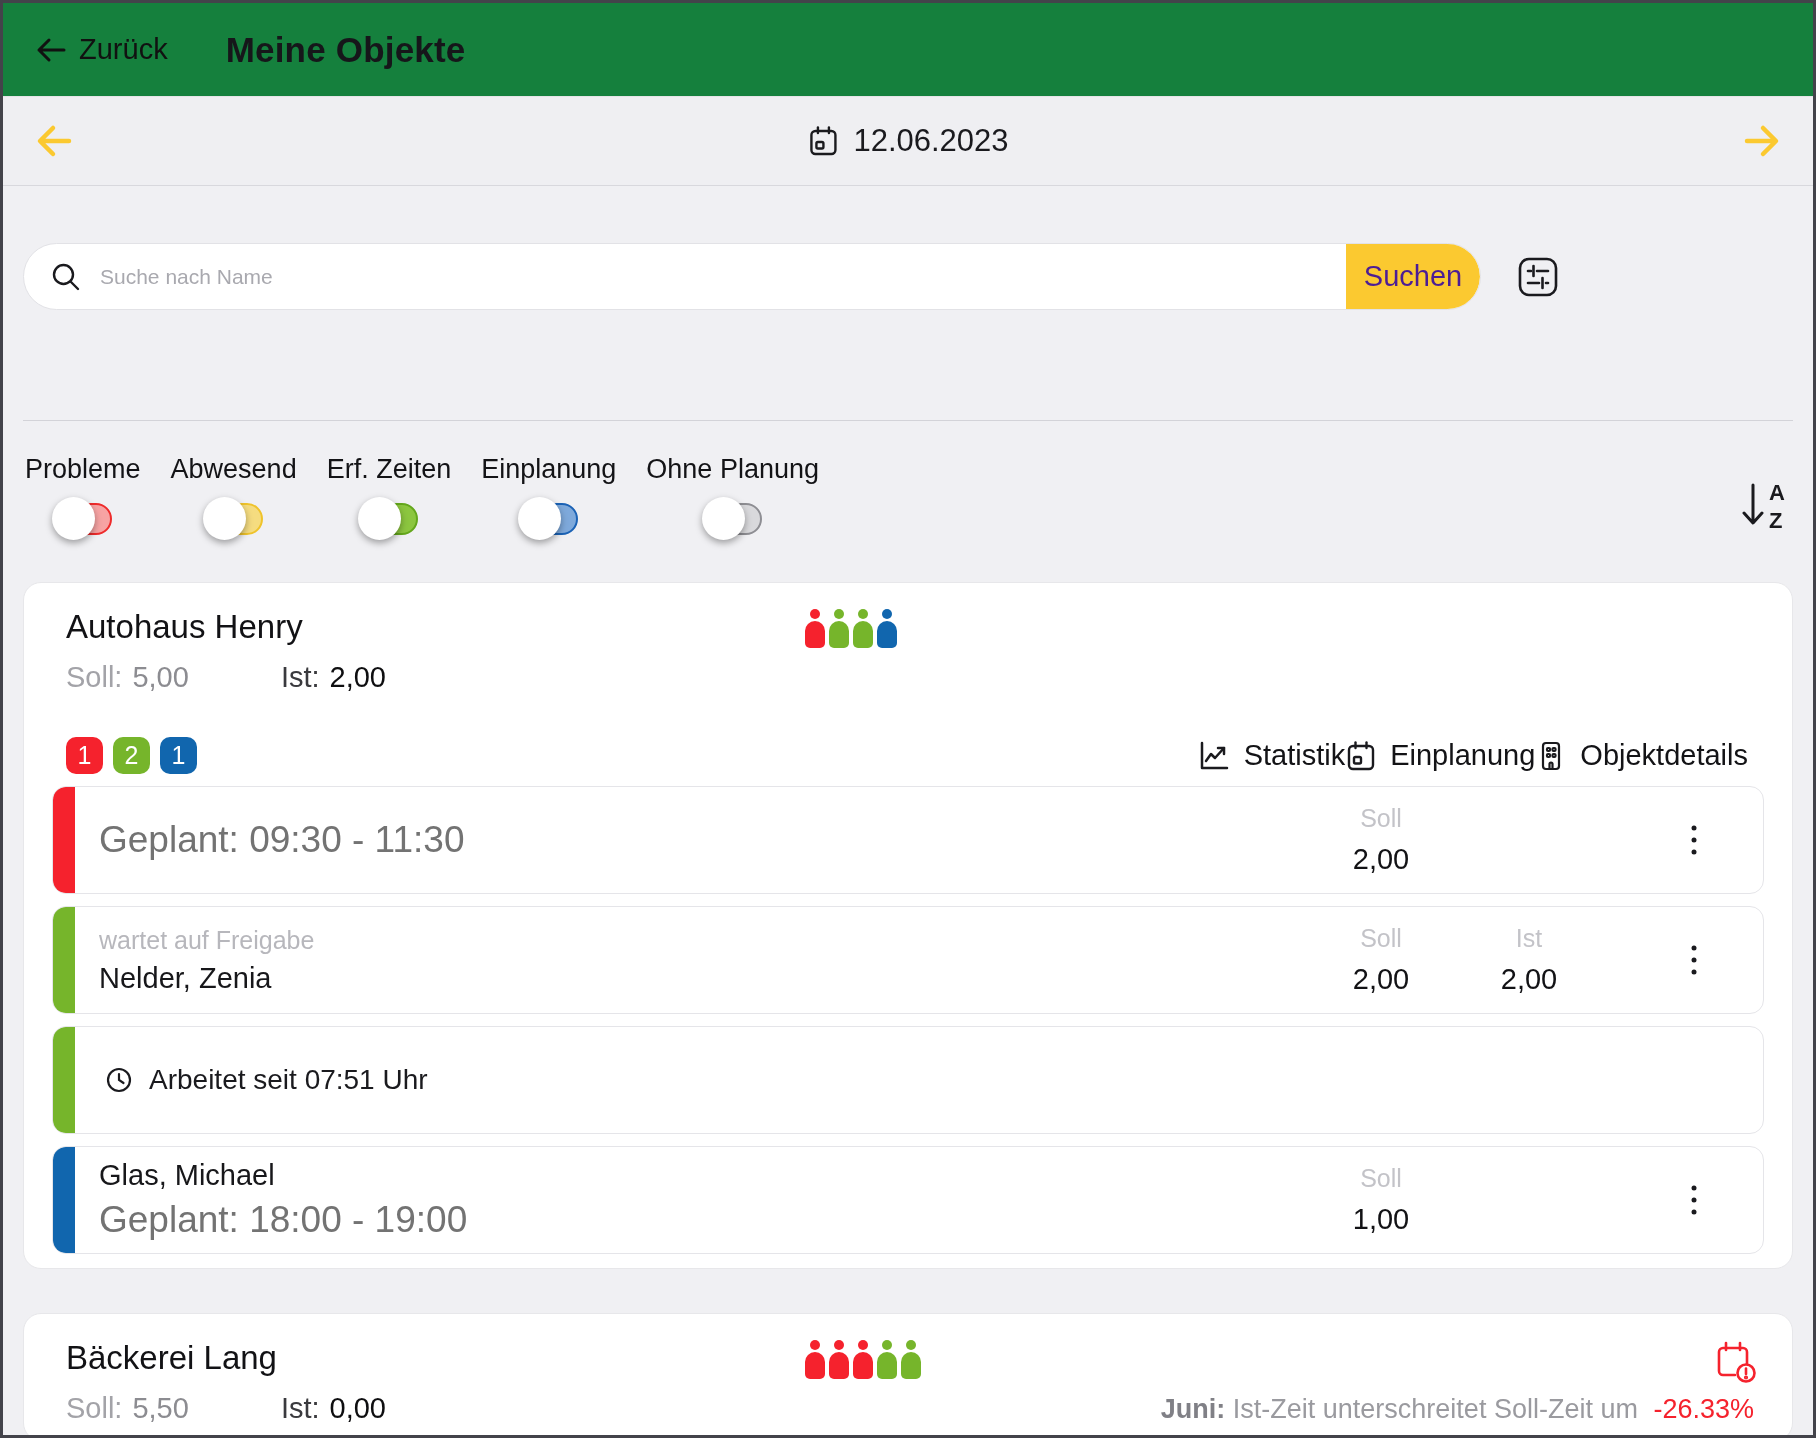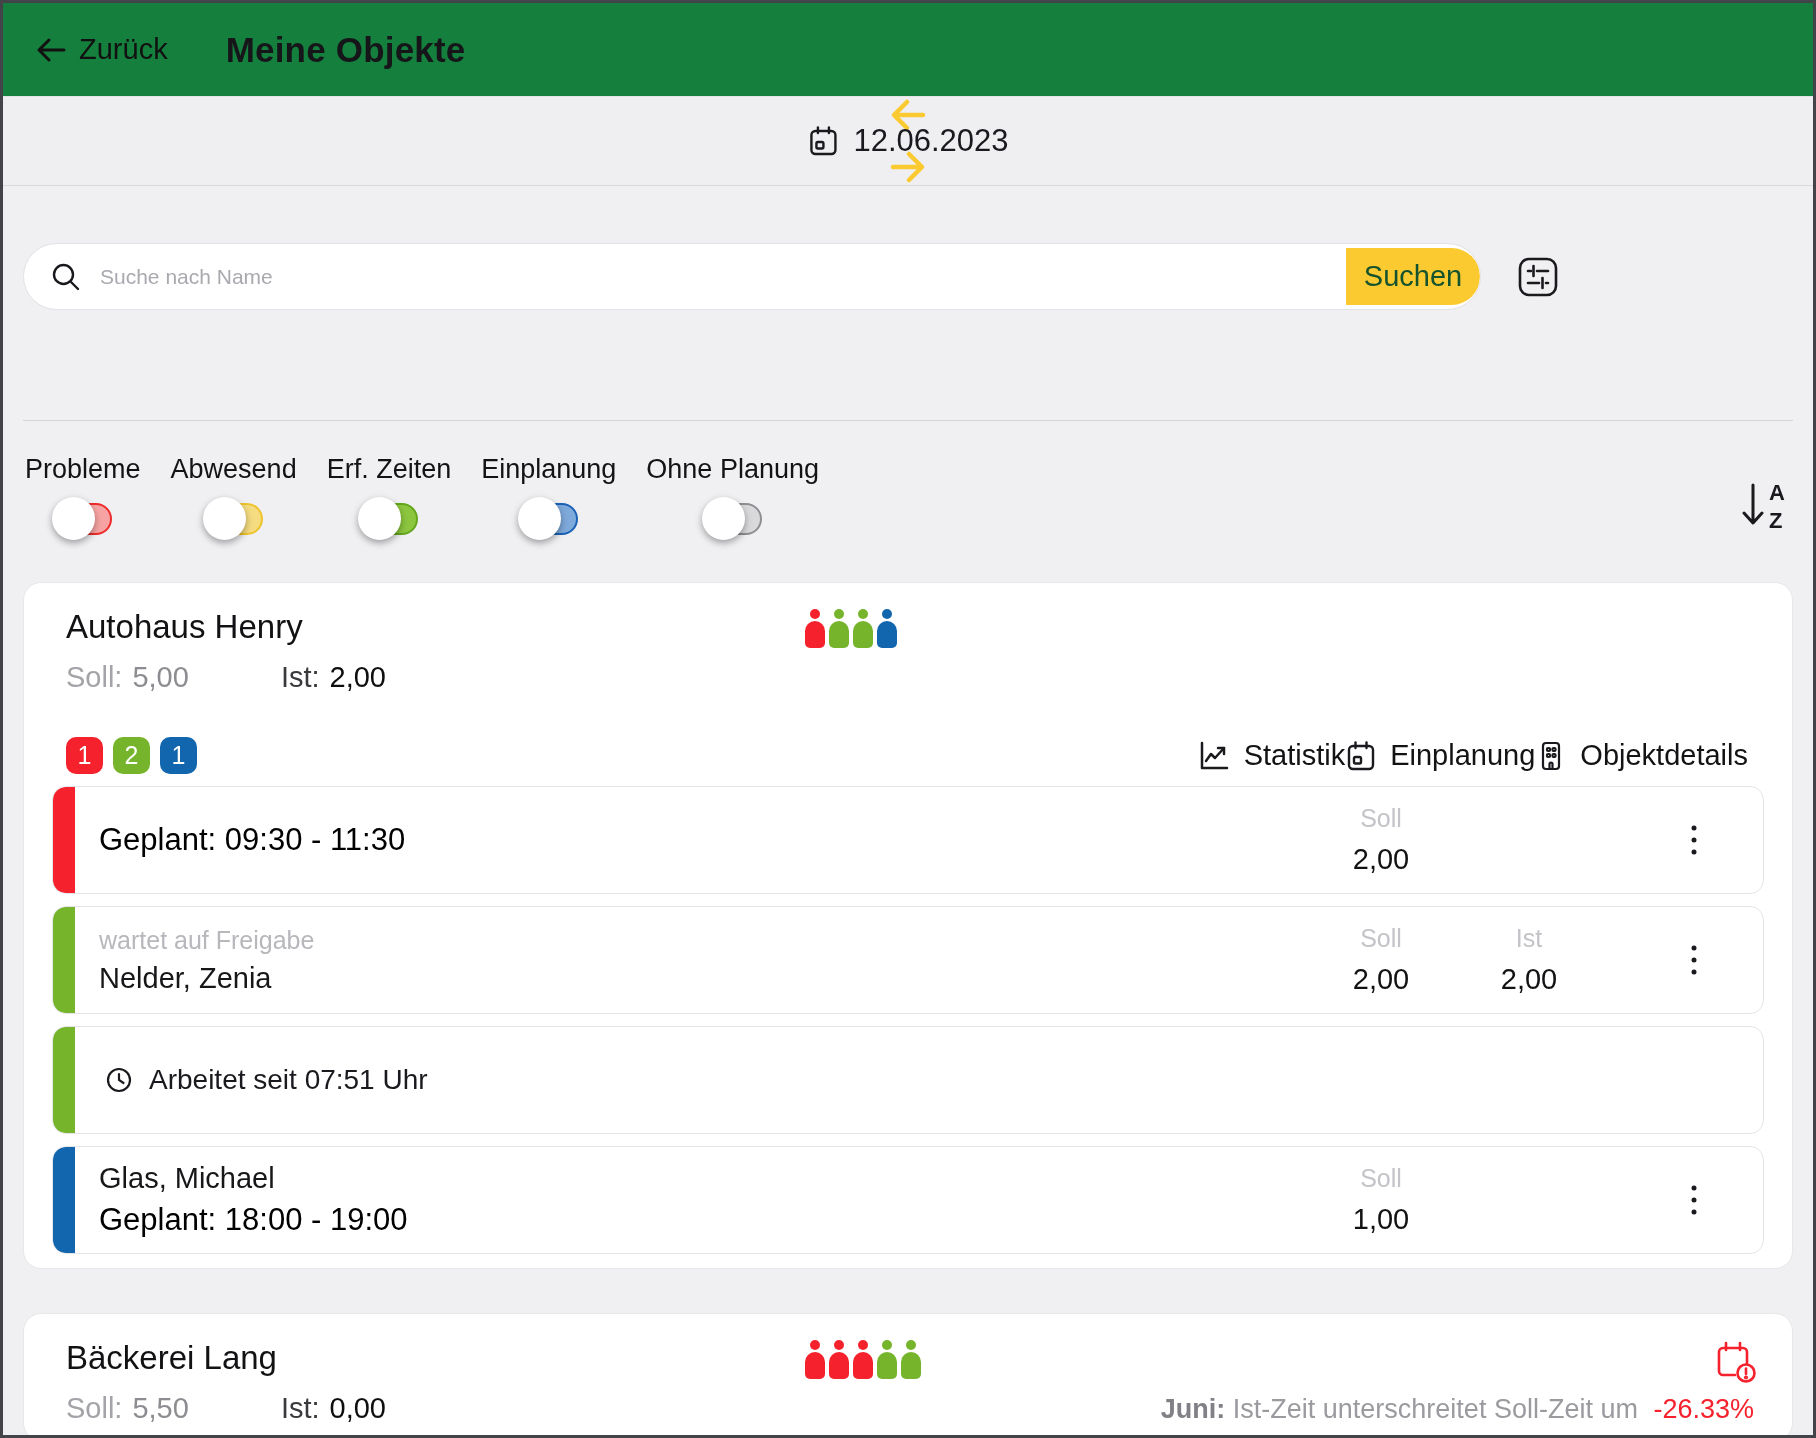--- a/index.html
+++ b/index.html
@@ -16,43 +16,43 @@
     height: 94px; background: #15803d; display: flex; align-items: center;
     padding: 0 32px; border-bottom: 1px solid #E4E4E7;
   }
   .back-group { display: flex; align-items: center; gap: 12px; cursor: pointer; }
   .back-label { font-size: 29px; color: #111; }
   .app-title { font-size: 35px; font-weight: 700; margin-left: 58px; letter-spacing: .2px; }
   
   .datebar {
     height: 89px; background: #EFEFF2; position: relative;
     display: flex; align-items: center; justify-content: space-between;
-    padding: 0 30px; border-bottom: 1px solid #D8D8DD; flex-direction: column;
+    padding: 0 30px; border-bottom: 1px solid #D8D8DD;
   }
   .date-center {
     position: absolute; left: 50%; top: 50%; transform: translate(-50%,-50%);
     display: flex; align-items: center; gap: 14px; font-size: 31px; color: #1A1A1E;
   }
   .nav-arrow { cursor: pointer; display: flex; }
   
   .search-row { display: flex; align-items: center; margin: 57px 20px 0; }
   .search-pill {
     width: 1458px; height: 67px; background: #fff; border: 1px solid #E2E2E6;
     border-radius: 34px; display: flex; align-items: center; overflow: hidden;
   }
   .search-icon { margin: 0 18px 0 26px; display: flex; }
   .search-input {
     flex: 1; border: none; outline: none; font-size: 21px; height: 100%;
     font-family: inherit; color: #333; background: transparent;
   }
   .search-input::placeholder { color: #A9A9AF; }
   .search-btn {
-    width: 134px; height: 57px; flex: none; border: none; cursor: pointer;
+    width: 134px; height: 67px; flex: none; border: none; cursor: pointer;
     background: #FBC930; border-radius: 0 34px 34px 0; font-size: 29px;
-    font-family: inherit; color: #14532d;
+    font-family: inherit; color: #4c1d95;
   }
   .filter-btn { margin-left: 34px; background: none; border: none; cursor: pointer; display: flex; }
   .divider { height: 1px; background: #D3D3D8; margin: 110px 20px 0; }
   
   .filters { display: flex; align-items: flex-start; gap: 30px; padding: 0 22px; margin-top: 33px; }
   .filter { display: flex; flex-direction: column; align-items: center; gap: 15px; cursor: pointer; }
   .filter-label { font-size: 27px; color: #131316; }
   .toggle { position: relative; width: 62px; height: 38px; }
   .track { position: absolute; left: 8px; top: 3px; width: 52px; height: 32px; border-radius: 17px; border: 2.5px solid var(--c); background: var(--fill); }
   .knob {
@@ -100,21 +100,21 @@
     background: #fff; overflow: hidden; display: flex; flex-direction: column;
     justify-content: center; gap: 7px; padding: 10px 220px 10px 46px;
   }
   .erow::before {
     content: ""; position: absolute; left: 0; top: 0; bottom: 0; width: 22px;
     border-radius: 12px 0 0 12px; background: var(--bar);
   }
   .bar-red { --bar:#F5222D; } .bar-green { --bar:#76B52B; } .bar-blue { --bar:#1166AE; }
   .e-status { font-size: 25px; color: #B7B7BC; }
   .e-name { font-size: 29px; color: #17171A; }
-  .e-sub { font-size: 31px; color: #000000; }
+  .e-sub { font-size: 37px; color: #737373; }
   .e-working { display: flex; align-items: center; gap: 16px; font-size: 28px; color: #1A1A1E; padding-left: 6px; }
   .metric { position: absolute; top: 50%; transform: translate(-50%,-50%); text-align: center; width: 110px; }
   .metric .m-label { font-size: 25px; color: #C3C3C8; }
   .metric .m-value { font-size: 29px; color: #121215; margin-top: 10px; }
   .m-soll { left: 1328px; } .m-ist { left: 1476px; }
   .kebab {
     position: absolute; left: 1641px; top: 50%; transform: translate(-50%,-50%);
     display: flex; flex-direction: column; gap: 7px; cursor: pointer; padding: 6px;
     background: none; border: none;
   }

